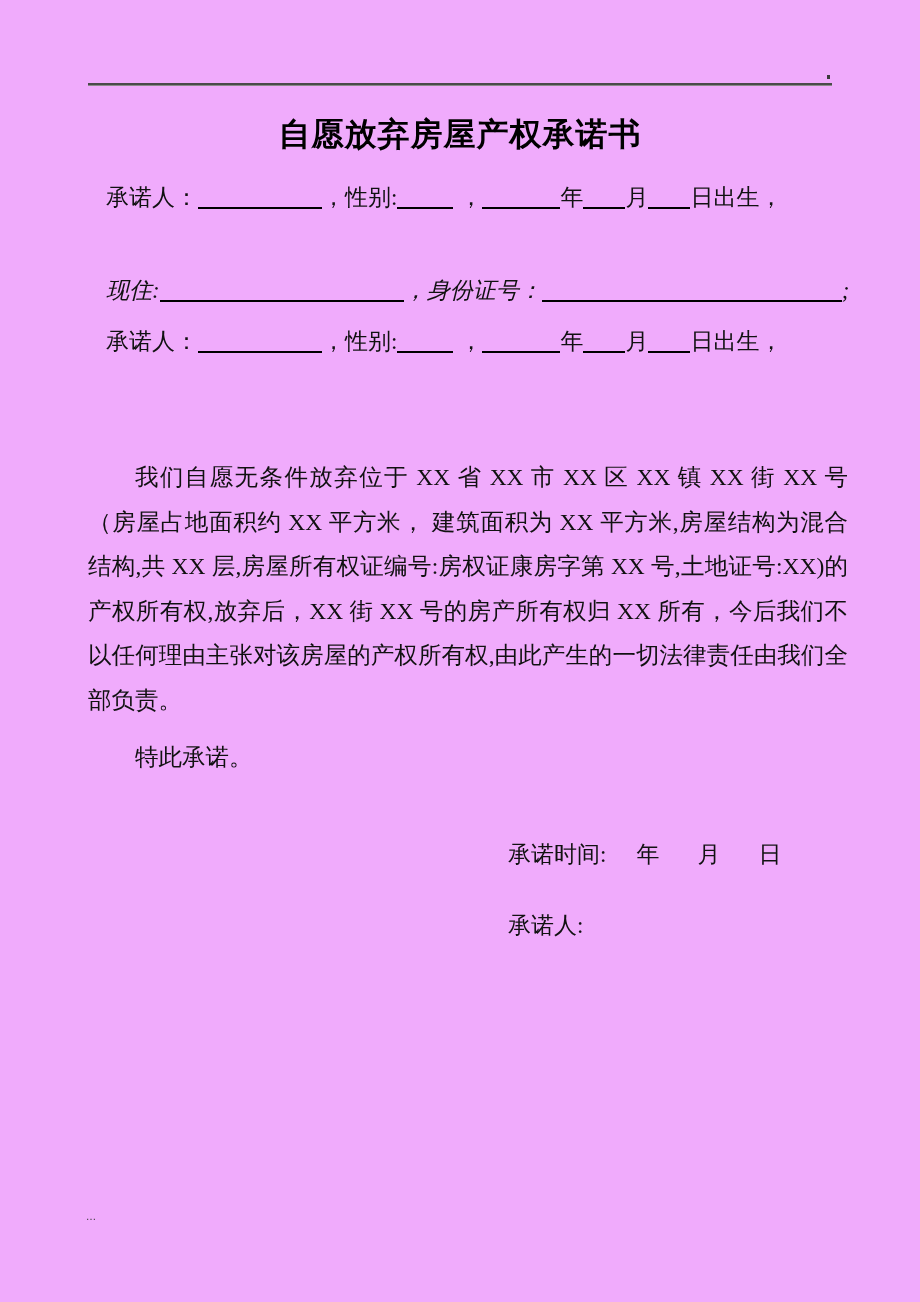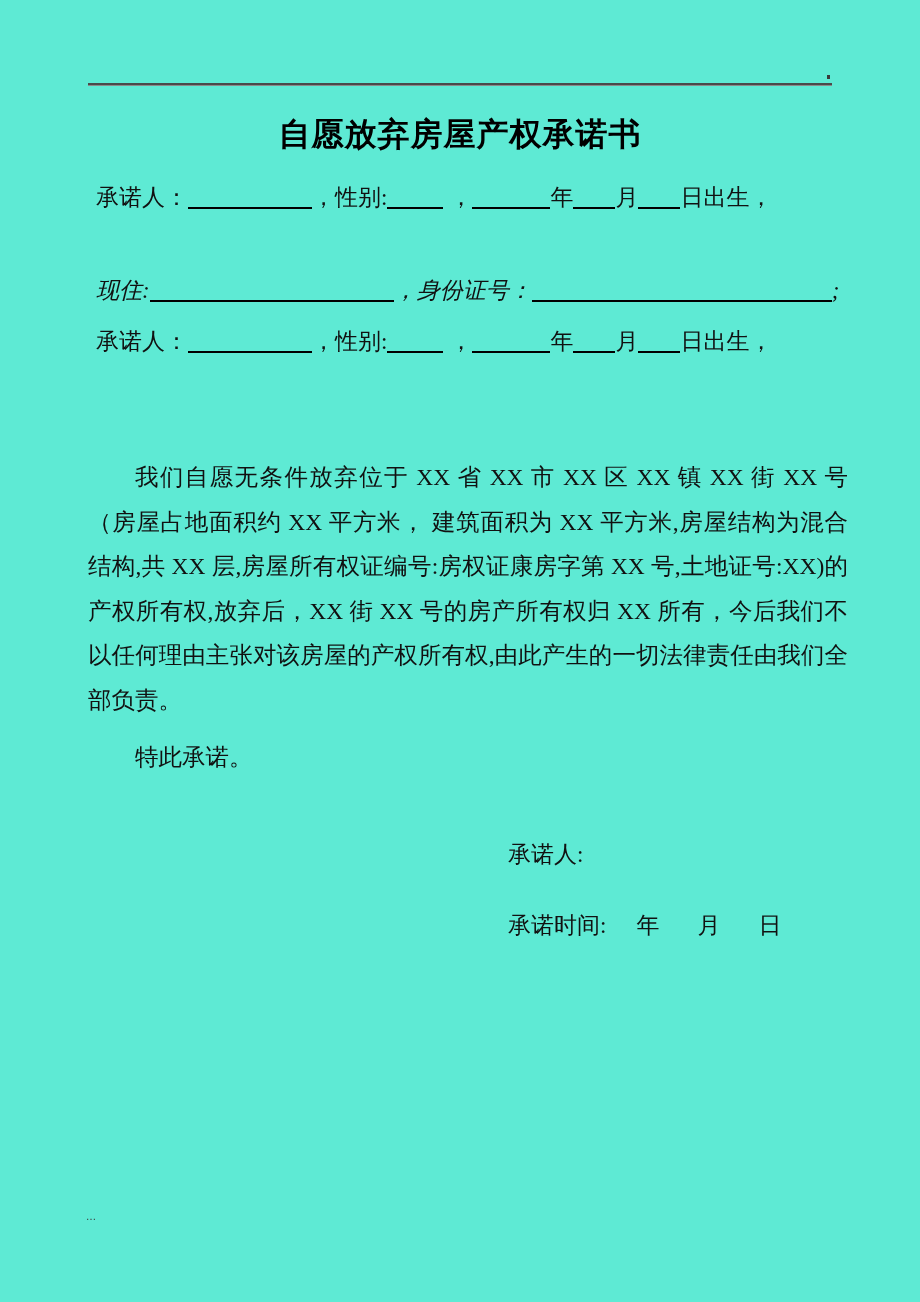--- a/index.html
+++ b/index.html
@@ -9,21 +9,21 @@
     background: #ffffff;
   }
   body {
     font-family: "Liberation Serif", "DejaVu Serif", serif;
     color: #000000;
   }
   #page {
     position: relative;
     width: 920px;
     height: 1302px;
-    background: #5eead4;
+    background: #f0abfc;
     overflow: hidden;
     box-sizing: border-box;
   }
 
   
   .header-area {
     position: absolute;
     left: 0;
     top: 0;
     width: 920px;
@@ -58,21 +58,21 @@
     font-weight: bold;
     font-size: 32px;
     letter-spacing: 1px;
     line-height: 42px;
     white-space: nowrap;
   }
 
   
   .content {
     position: absolute;
-    left: 96px;
+    left: 106px;
     top: 175px;
     width: 760px;
   }
 
   .form-line {
     font-size: 23px;
     line-height: 45px;
     white-space: nowrap;
     color: #111;
   }
@@ -170,22 +170,22 @@
 
 
   </div>
 
   <div class="body-para">我们自愿无条件放弃位于 XX 省 XX 市 XX 区 XX 镇 XX 街 XX 号（房屋占地面积约 XX 平方米， 建筑面积为 XX 平方米,房屋结构为混合结构,共 XX 层,房屋所有权证编号:房权证康房字第 XX 号,土地证号:XX)的产权所有权,放弃后，XX 街 XX 号的房产所有权归 XX 所有，今后我们不以任何理由主张对该房屋的产权所有权,由此产生的一切法律责任由我们全部负责。</div>
 
   <div class="body-para second">特此承诺。</div>
 
   <div class="sign-block">
     <div class="sign-row">
-      <span>承诺人:</span>
+      <span>承诺时间:</span><span class="dgap-lead"></span><span>年</span><span class="dgap"></span><span>月</span><span class="dgap"></span><span>日</span>
     </div>
     <div class="sign-row">
-      <span>承诺时间:</span><span class="dgap-lead"></span><span>年</span><span class="dgap"></span><span>月</span><span class="dgap"></span><span>日</span>
+      <span>承诺人:</span>
     </div>
   </div>
 
   <div class="footer-mark">…</div>
 
 </div>
 
 </body></html>

